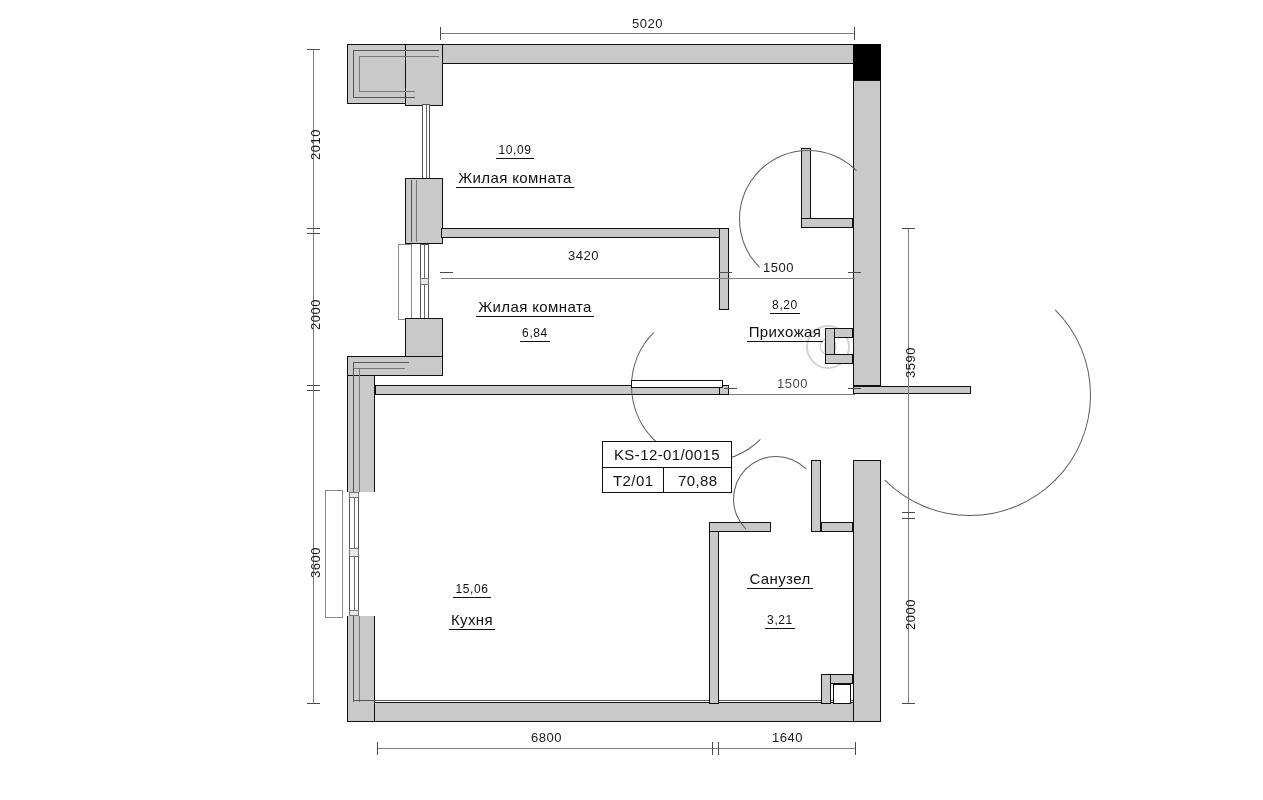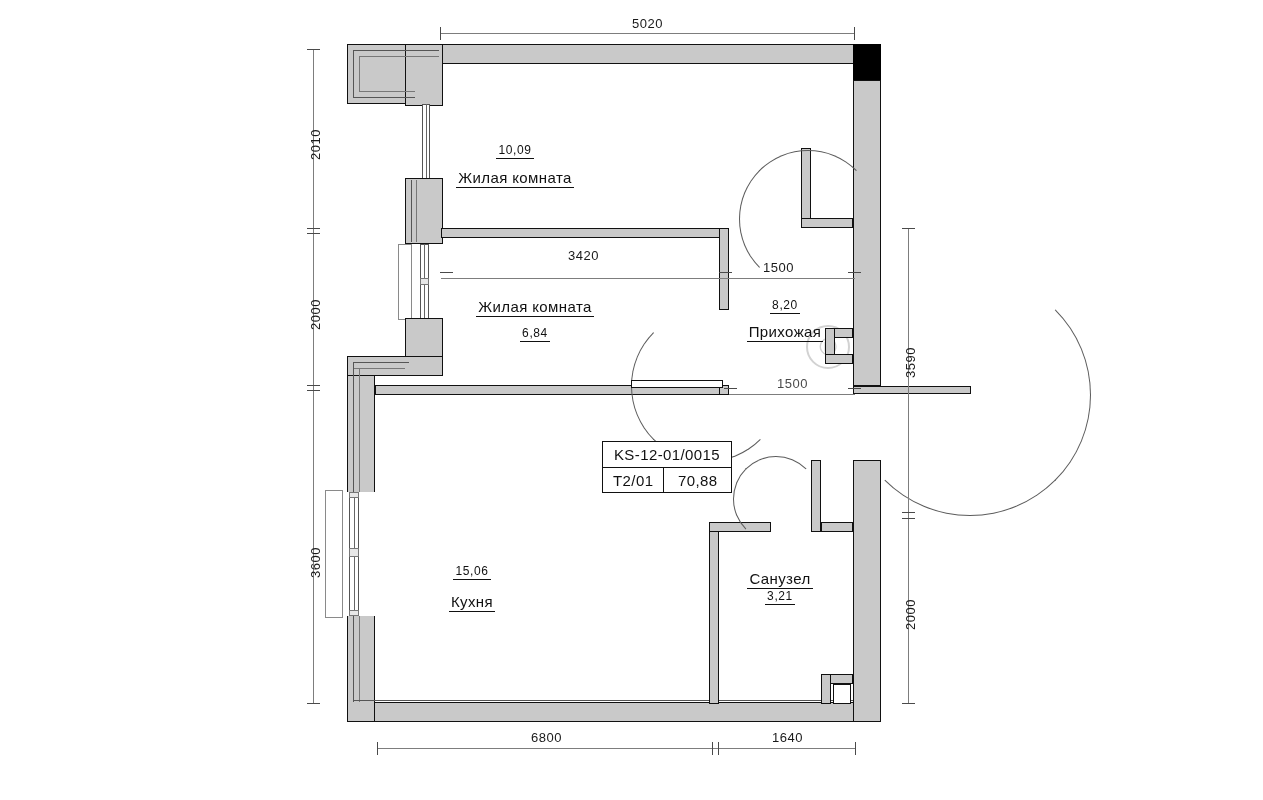--- a/index.html
+++ b/index.html
@@ -166,28 +166,28 @@
   <div class="rlabel" style="left:435px;top:298px;width:200px;">
     <div class="rname"><span class="u">Жилая комната</span></div>
     <div class="rarea" style="margin-top:9px;"><span class="u">6,84</span></div>
   </div>
 
   <div class="rlabel" style="left:720px;top:298px;width:130px;">
     <div class="rarea"><span class="u">8,20</span></div>
     <div class="rname" style="margin-top:9px;"><span class="u">Прихожая</span></div>
   </div>
 
-  <div class="rlabel" style="left:392px;top:564px;width:160px;">
+  <div class="rlabel" style="left:392px;top:582px;width:160px;">
     <div class="rarea"><span class="u">15,06</span></div>
     <div class="rname" style="margin-top:13px;"><span class="u">Кухня</span></div>
   </div>
 
   <div class="rlabel" style="left:710px;top:570px;width:140px;">
     <div class="rname"><span class="u">Санузел</span></div>
-    <div class="rarea" style="margin-top:0;"><span class="u">3,21</span></div>
+    <div class="rarea" style="margin-top:24px;"><span class="u">3,21</span></div>
   </div>
 
   <div id="stamp" style="left:602px;top:441px;width:130px;height:52px;">
     <div class="srow top">
       <div class="scell" style="width:100%;">KS-12-01/0015</div>
     </div>
     <div class="srow">
       <div class="scell div" style="width:48%;">T2/01</div>
       <div class="scell" style="width:52%;">70,88</div>
     </div>

